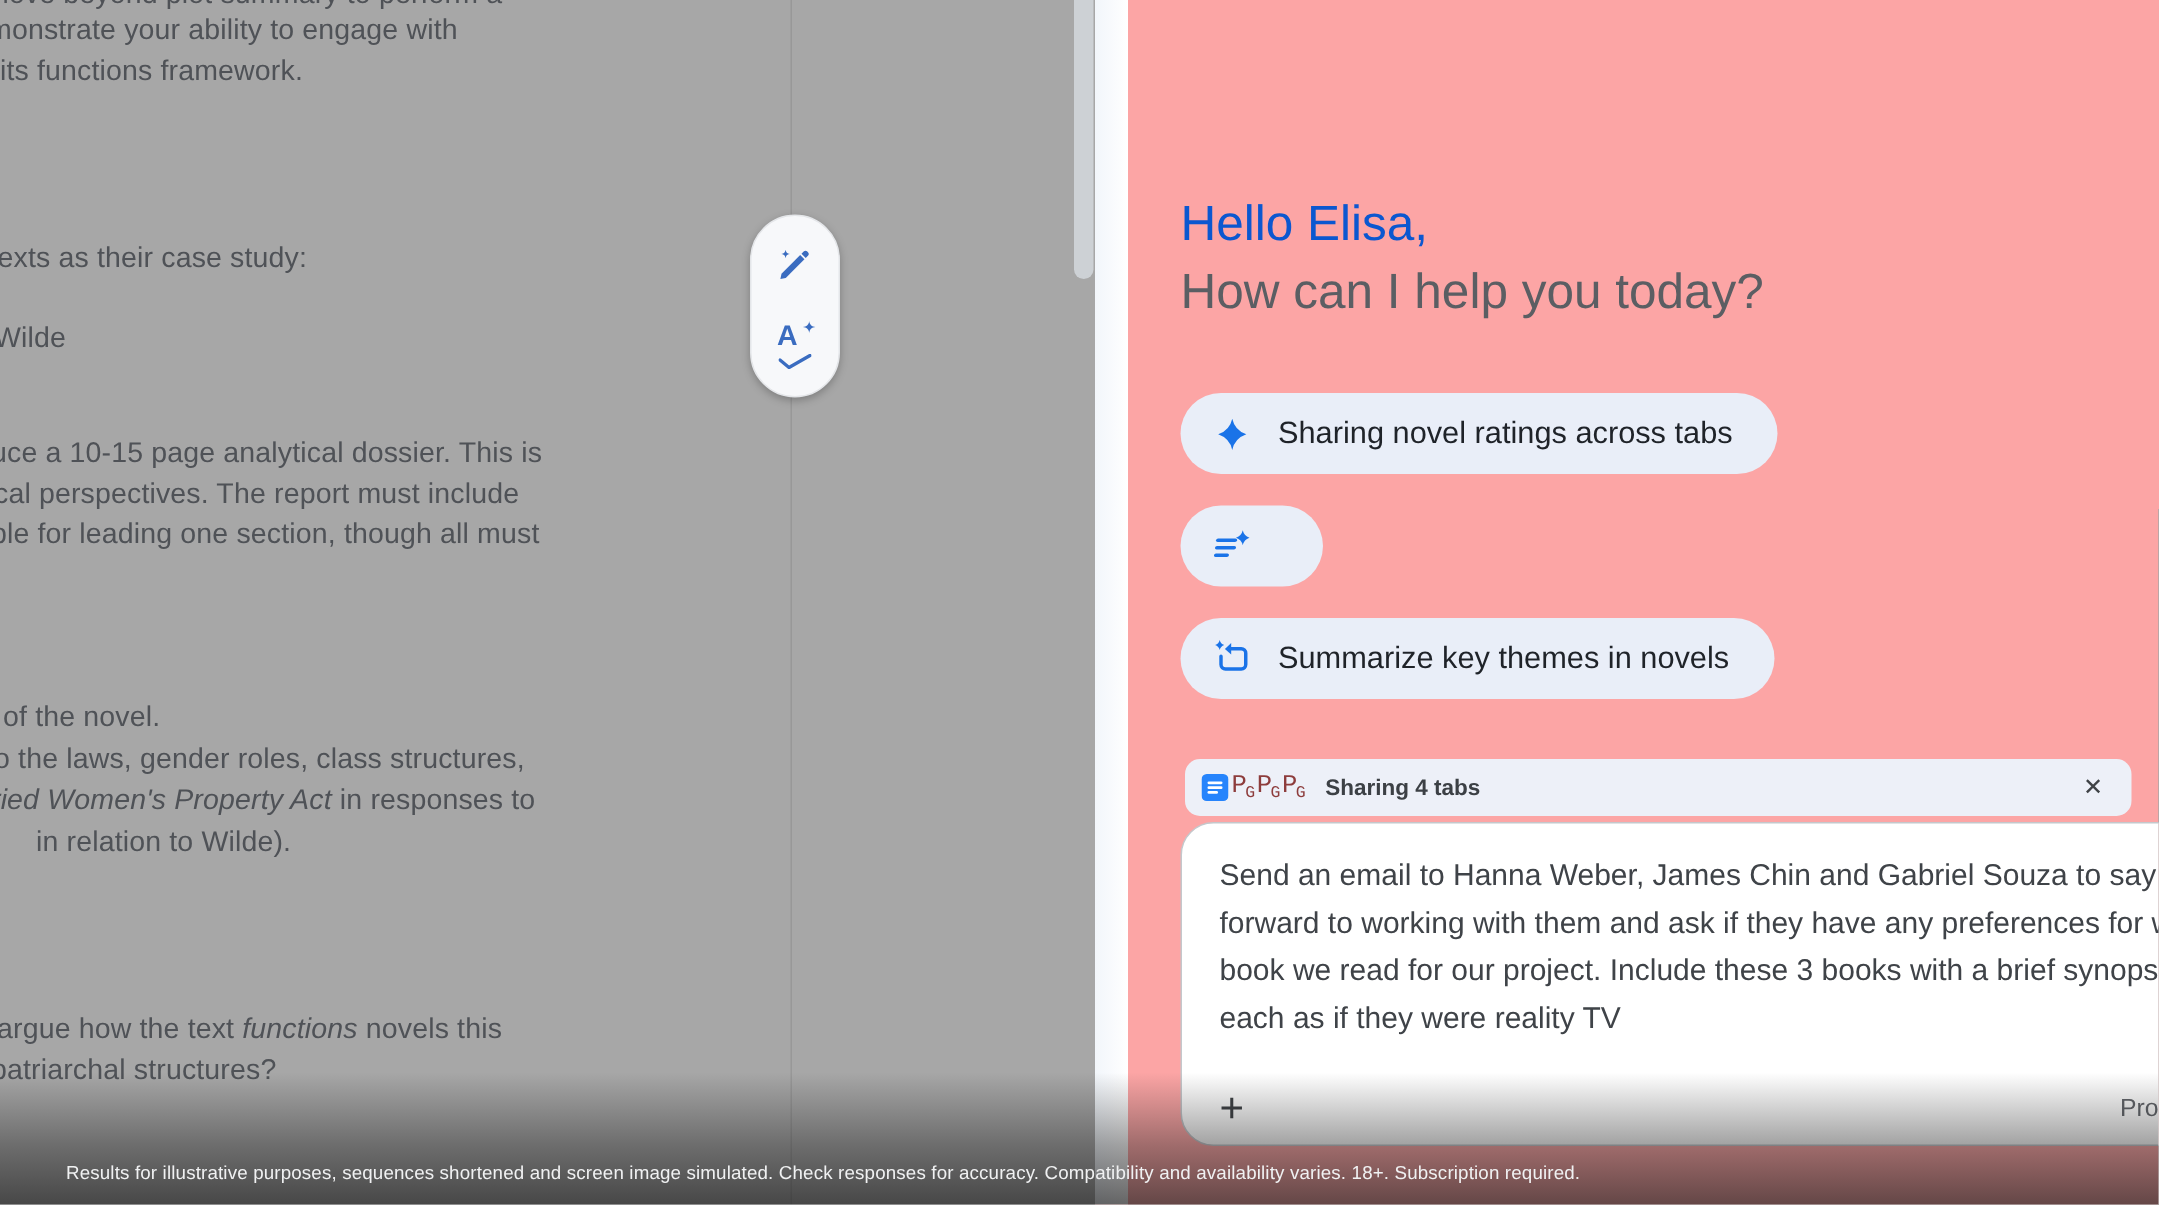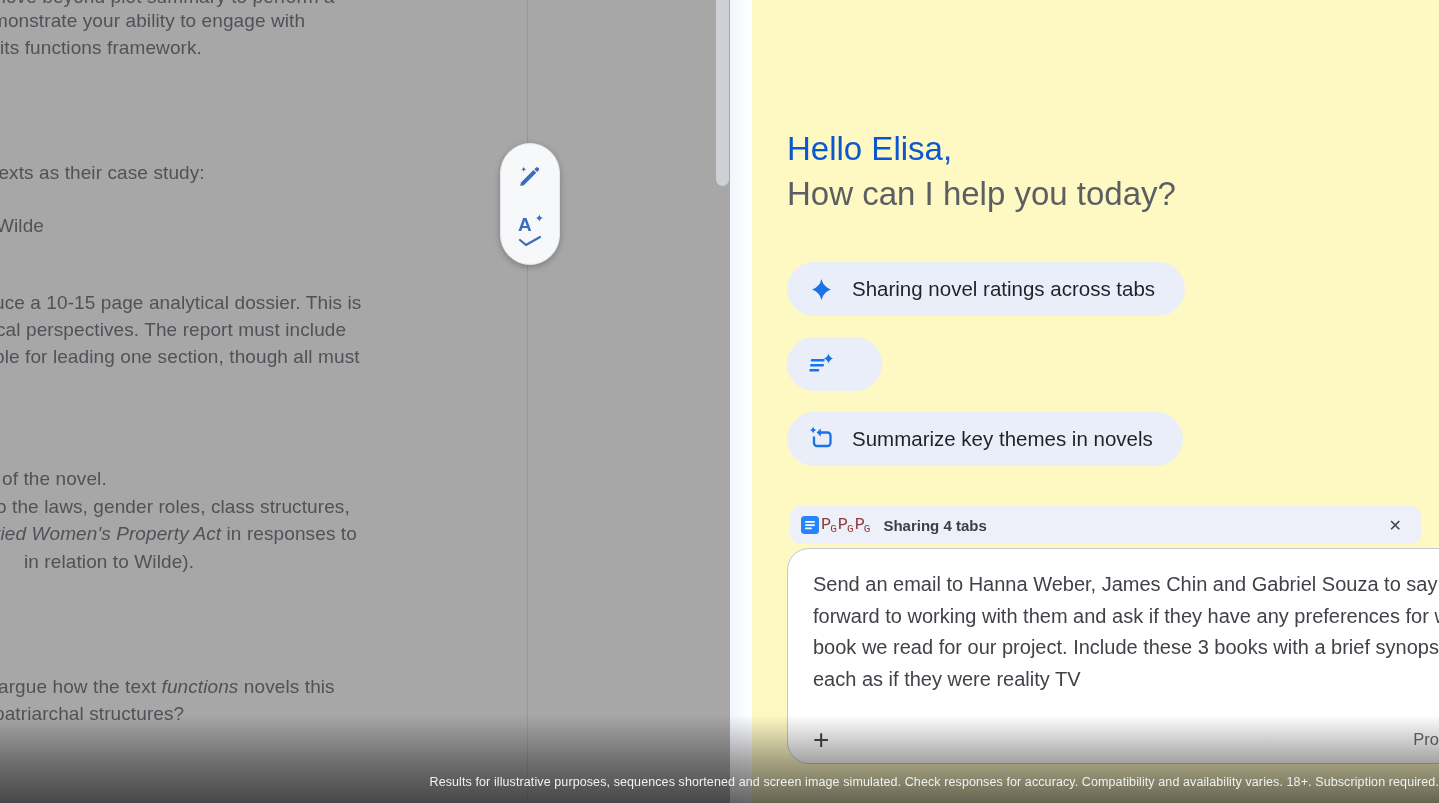--- a/index.html
+++ b/index.html
@@ -24,21 +24,21 @@
     box-shadow: 0 2px 6px rgba(0,0,0,.25);
     display: flex; flex-direction: column; align-items: center; justify-content: space-evenly;
   }
   .tool-btn { width: 34px; height: 34px; display: flex; align-items: center; justify-content: center; cursor: pointer; }
   .proof-wrap { position: relative; width: 26px; height: 26px; }
   .proof-a { position: absolute; left: 1px; top: -3px; font-size: 19px; font-weight: 700; color: #3a6cc0; }
   .proof-star { position: absolute; right: -1px; top: -5px; font-size: 11px; color: #3a6cc0; }
   .proof-check { position: absolute; left: 2px; bottom: -3px; }
 
   
-  .panel { position: absolute; left: 730px; top: 0; width: 709px; height: 803px; background: #fef9c3; }
+  .panel { position: absolute; left: 730px; top: 0; width: 709px; height: 803px; background: #fca5a5; }
   .panel::before { content: ""; position: absolute; left: 0; top: 0; bottom: 0; width: 22px;
     background: linear-gradient(to right, #f2f6fb, #ffffff); }
 
   .greeting { position: absolute; left: 57px; top: 126px; font-size: 33px; line-height: 45px; }
   .greeting-name { color: #0b57d0; font-weight: 500; }
   .greeting-question { color: #5b5e63; font-weight: 400; }
 
   .chips { position: absolute; left: 57px; top: 262px; }
   .chip {
     display: flex; align-items: center; width: fit-content; height: 54px;
@@ -72,21 +72,21 @@
   .model-select { margin-left: auto; display: flex; align-items: center; gap: 7px; cursor: pointer; }
   .model-label { font-size: 16.5px; color: #63666b; }
   .send-btn { margin-left: 27px; cursor: pointer; display: flex; align-items: center; }
 
   
   .bottom-fade {
     position: absolute; left: 0; right: 0; bottom: 0; height: 88px; pointer-events: none;
     background: linear-gradient(to bottom, rgba(22,22,22,0) 0%, rgba(22,22,22,.40) 55%, rgba(22,22,22,.66) 100%);
   }
   .disclaimer {
-    position: absolute; left: 0; right: 0; bottom: 14px; text-align: right;
+    position: absolute; left: 0; right: 0; bottom: 14px; text-align: left;
     font-size: 12.5px; color: #f0f1f2; letter-spacing: .1px; margin-left: 44px;
   }
 </style>
 </head>
 <body>
 
 <div class="doc-area">
   <span class="doc-line" style="left:-10px; top:-14px;">move beyond plot summary to perform a</span>
   <span class="doc-line" style="left:-8px; top:10px;">monstrate your ability to engage with</span>
   <span class="doc-line" style="left:0px;  top:37px;">its functions framework.</span>

